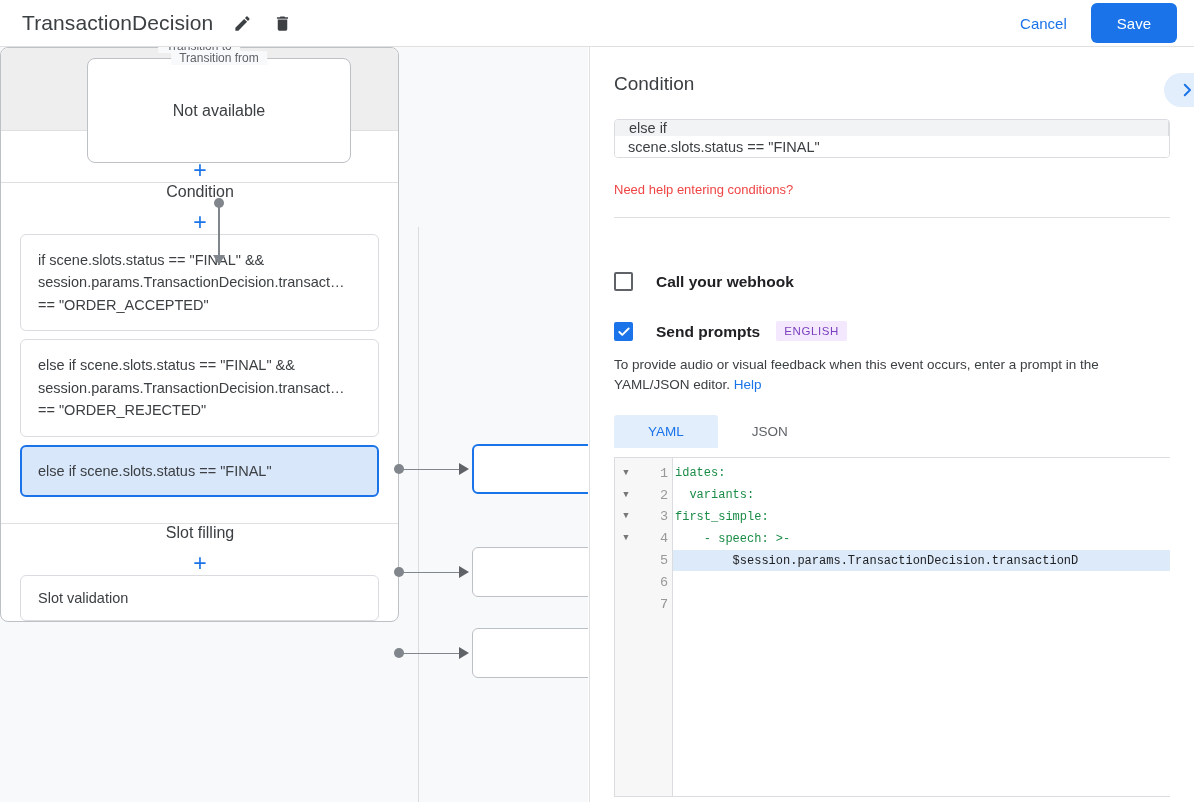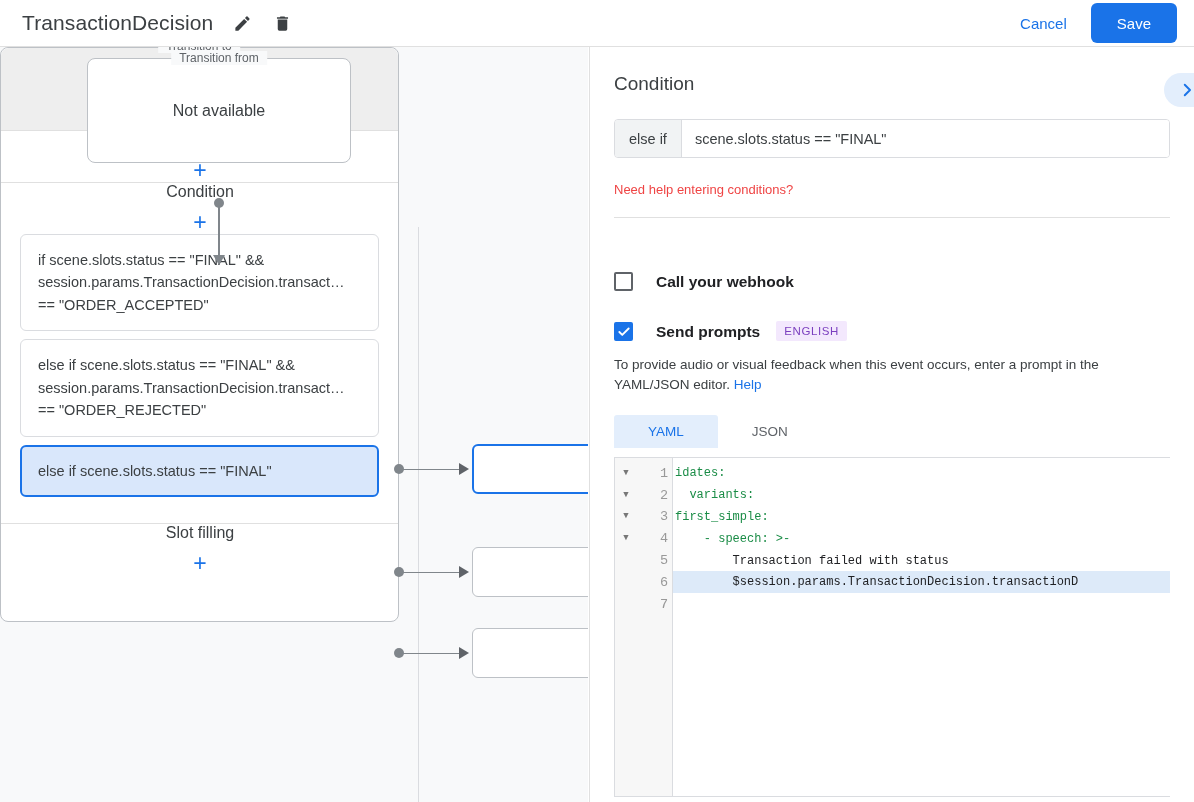--- a/index.html
+++ b/index.html
@@ -175,21 +175,21 @@
     position: absolute; right: -16px; top: 26px;
     width: 46px; height: 34px;
     background: #e3eefc; border-radius: 17px;
     display: flex; align-items: center; justify-content: center;
     cursor: pointer;
   }
 
   .cond-input-row {
     display: flex; margin-top: 24px;
     border: 1px solid #dadce0; border-radius: 4px;
-    overflow: hidden; height: 39px;
+    overflow: hidden; height: 39px; flex-direction: column;
   }
   .cond-prefix {
     background: #f1f3f4; color: #3c4043;
     display: flex; align-items: center;
     padding: 0 14px; font-size: 14.5px;
     border-right: 1px solid #dadce0;
   }
   .cond-value {
     flex: 1; border: none; outline: none;
     padding: 0 13px; font-size: 14.5px; color: #3c4043;
@@ -341,20 +341,23 @@
         <div class="cond-card">else if scene.slots.status == "FINAL" &amp;&amp; session.params.TransactionDecision.transact… == "ORDER_REJECTED"</div>
         <div class="cond-card selected">else if scene.slots.status == "FINAL"</div>
       </div>
     </div>
 
     <div class="section" style="border-bottom:none;">
       <div class="section-head">
         <div class="section-title">Slot filling</div>
         <div class="plus-icon">+</div>
       </div>
+      <div class="section-body">
+        <div class="slot-card">Slot validation</div>
+      </div>
     </div>
   </div>
 
   <div class="vert-rail"></div>
 
   <div class="conn-dot" style="left:394px; top:417px;"></div>
   <div class="conn-line" style="left:399px; top:421.5px; width:60px; height:1.5px;"></div>
   <div class="arrowhead arrow-right" style="left:459px; top:416px;"></div>
 
   <div class="conn-dot" style="left:394px; top:520px;"></div>
@@ -445,19 +448,18 @@
         <div class="gutter-row">
             <span class="fold"></span>
             <span class="lineno">7</span>
           </div>
       </div>
       <div class="code">
         <div class="code-row tok-key">idates:</div>
         <div class="code-row tok-key">  variants:</div>
         <div class="code-row tok-key">first_simple:</div>
         <div class="code-row tok-key">    - speech: &gt;-</div>
-        <div class="code-row tok-plain">        Transaction failed with status</div>
         <div class="code-row tok-plain hl">        $session.params.TransactionDecision.transactionD</div>
         <div class="code-row tok-plain"></div>
       </div>
     </div>
   </div>
 </div>
 
 </body></html>

